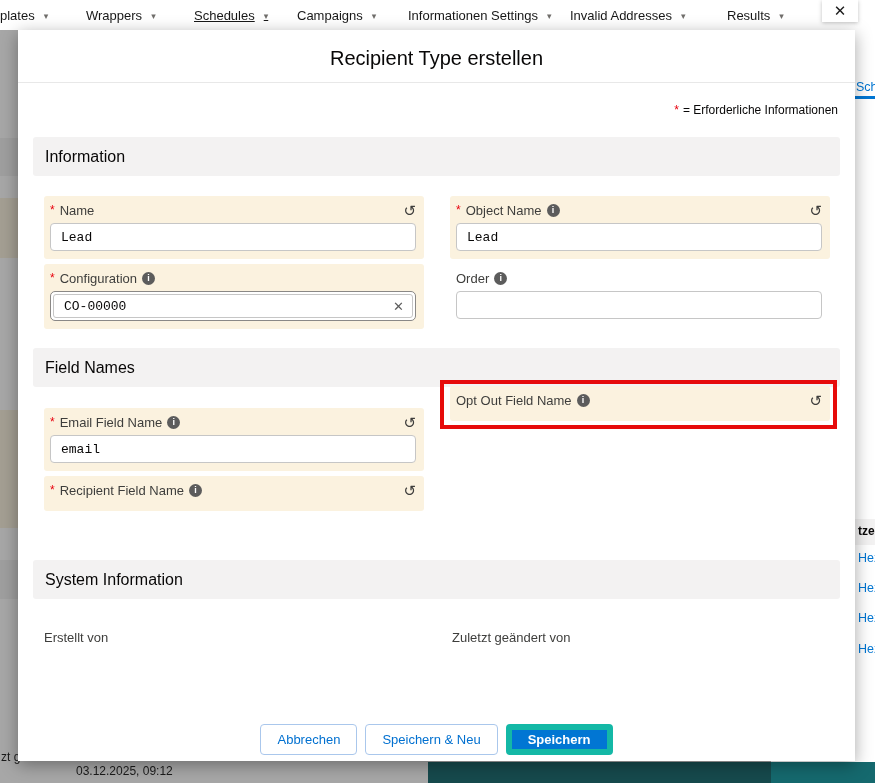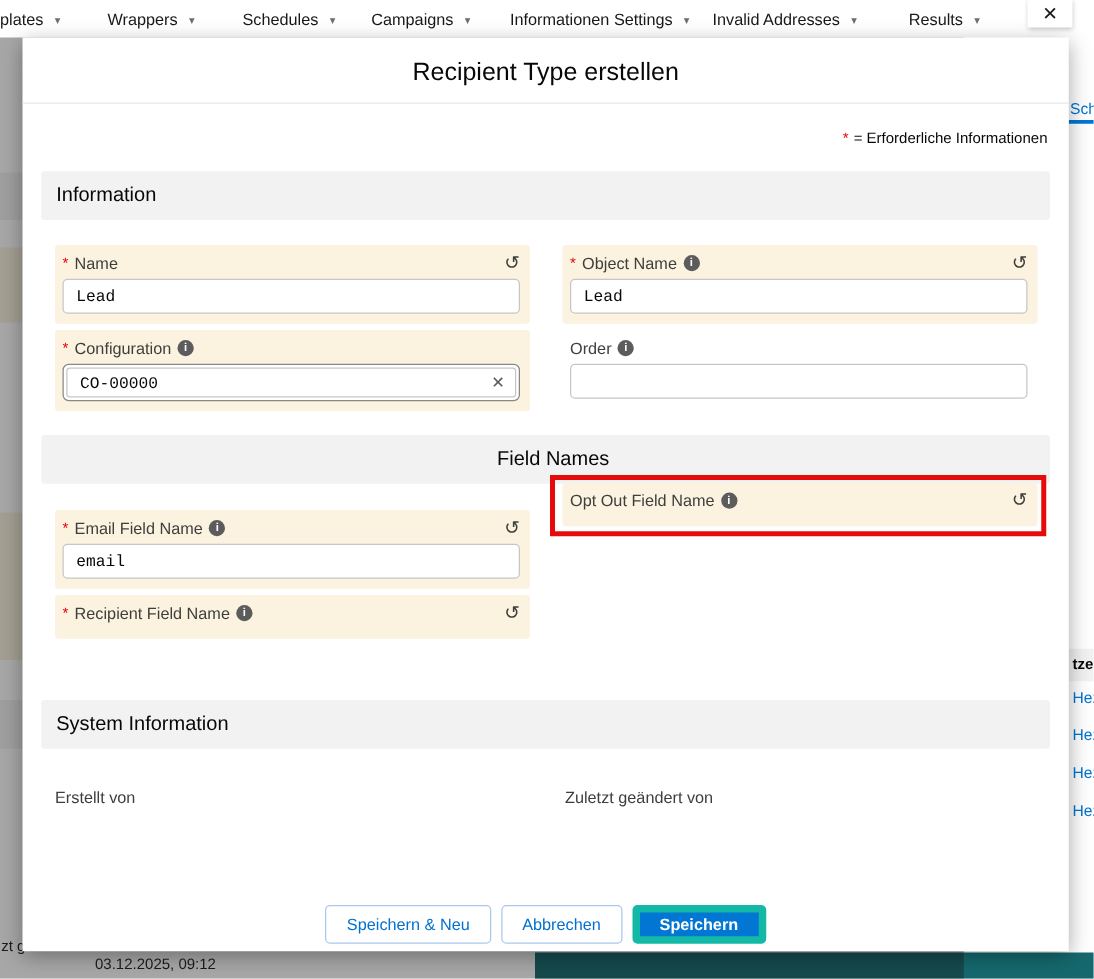--- a/index.html
+++ b/index.html
@@ -75,21 +75,21 @@
   <div class="page">
     <div class="tabbar">
       <div class="tab" style="left:0;">
         <span>plates</span>
         <span class="chev">▾</span>
       </div>
       <div class="tab" style="left:86px;">
         <span>Wrappers</span>
         <span class="chev">▾</span>
       </div>
-      <div class="tab" style="left:194px;">
+      <div class="tab" style="left:194px;text-decoration:underline;">
         <span>Schedules</span>
         <span class="chev">▾</span>
       </div>
       <div class="tab" style="left:297px;">
         <span>Campaigns</span>
         <span class="chev">▾</span>
       </div>
       <div class="tab" style="left:408px;">
         <span>Informationen Settings</span>
         <span class="chev">▾</span>
@@ -167,21 +167,21 @@
     </div>
 
     <div class="field" style="left:432px;top:234px;">
       <div class="frow">
         <span class="flabel">Order</span>
         <span class="info">i</span>
       </div>
       <input class="finput" type="text" value="" style="">
     </div>
 
-    <div class="section-bar" style="top:318px;text-align:center;">Field Names</div>
+    <div class="section-bar" style="top:318px;">Field Names</div>
 
     <div class="field cream" style="left:26px;top:378px;">
       <div class="frow">
         <span class="req">*</span>
         <span class="flabel">Email Field Name</span>
         <span class="info">i</span>
         <span class="undo">↺</span>
       </div>
       <input class="finput" type="text" value="email" style="">
     </div>
@@ -203,22 +203,22 @@
         <span class="undo">↺</span>
       </div>
     </div>
 
     <div class="section-bar" style="top:530px;">System Information</div>
 
     <div class="sys-label" style="left:26px;top:600px;">Erstellt von</div>
     <div class="sys-label" style="left:434px;top:600px;">Zuletzt geändert von</div>
 
     <div class="footer">
+      <button class="btn btn-outline">Abbrechen</button>
       <button class="btn btn-outline">Speichern &amp; Neu</button>
-      <button class="btn btn-outline">Abbrechen</button>
       <button class="btn btn-primary">Speichern</button>
     </div>
   </div>
 
   <button class="close-btn">
     <span>✕</span>
   </button>
 
 </div>
 

